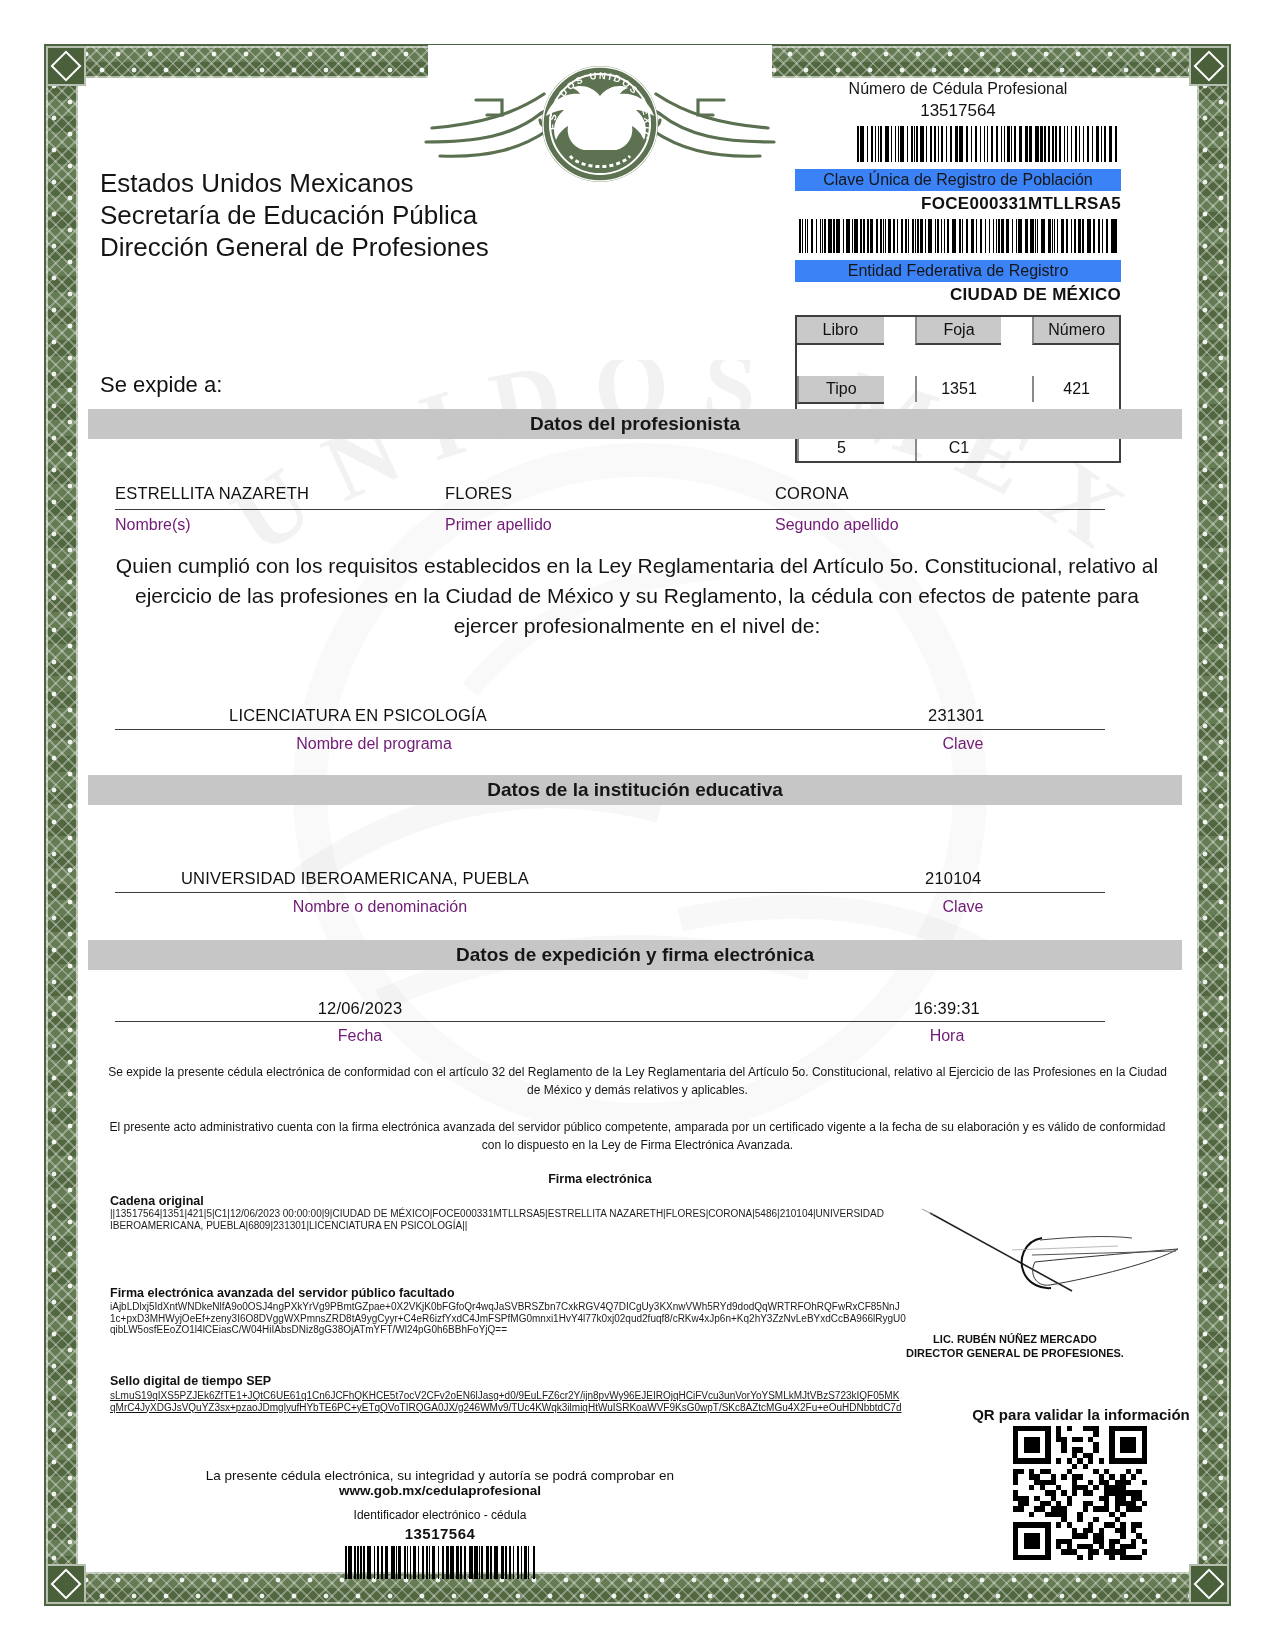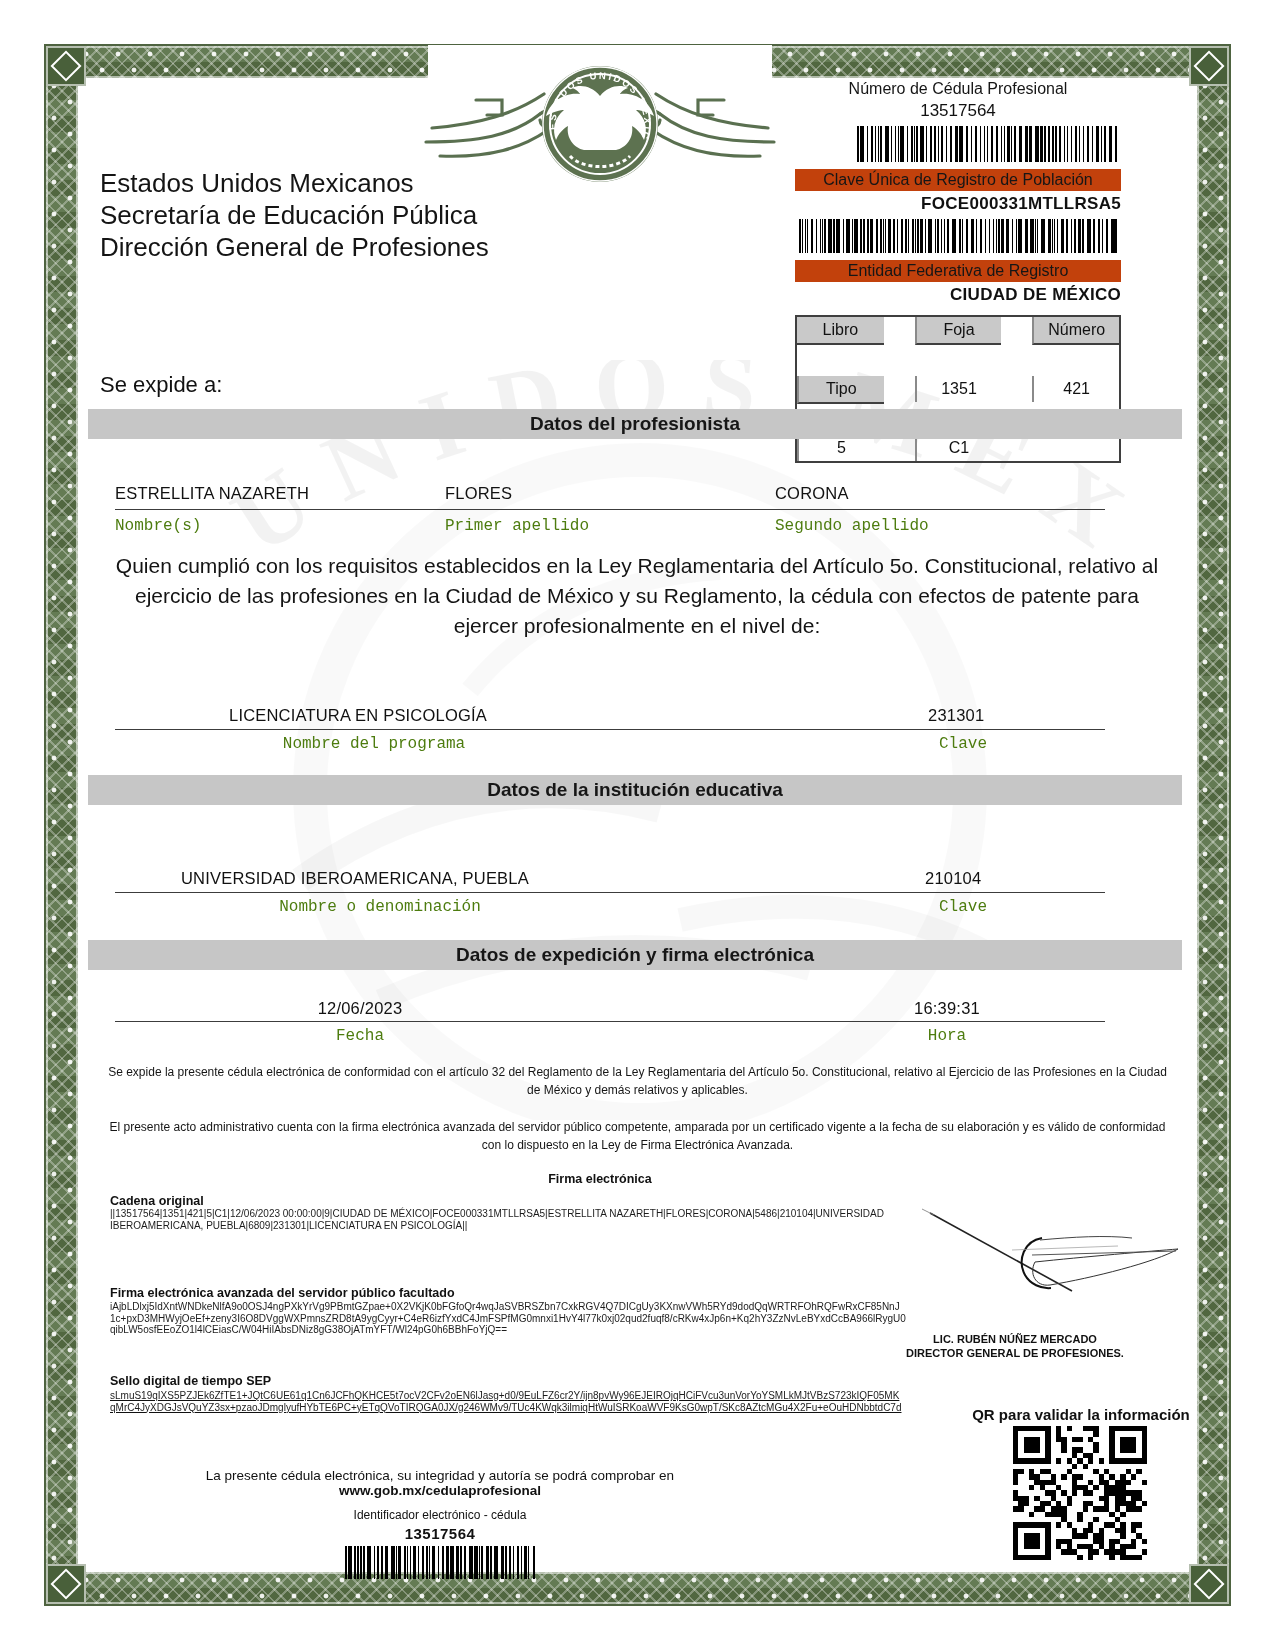--- a/index.html
+++ b/index.html
@@ -37,36 +37,36 @@
            font-size:19px;font-weight:bold;text-align:center;line-height:30px;color:#161616;}
   .bc{display:block;}
 
   
   .hdr{left:100px;top:167px;width:620px;font-size:26px;line-height:32px;color:#141414;}
 
   
   .rcol{left:795px;top:80px;width:326px;}
   .rc-label{font-size:16px;text-align:center;color:#161616;}
   .rc-num{font-size:17px;text-align:center;margin-top:3px;}
-  .rc-band{background:#c2410c;font-size:16px;text-align:center;padding:2px 0;margin-top:7px;color:#161616;}
+  .rc-band{background:#3b82f6;font-size:16px;text-align:center;padding:2px 0;margin-top:7px;color:#161616;}
   .rc-bold{font-size:17px;font-weight:bold;text-align:right;margin-top:3px;letter-spacing:.3px;}
   .barcode1{width:260px;height:36px;margin:5px 0 0 62px;}
   .barcode2{width:318px;height:34px;margin:5px 0 0 4px;}
   .reg-table{margin-top:10px;display:grid;grid-template-columns:repeat(3,1fr);
              border:2px solid #3f3f3f;font-size:16px;text-align:center;gap:31px;}
   .reg-table .c{border-left:2px solid #8a8a8a;line-height:26px;height:26px;}
   .reg-table .c:first-child{border-left:none;}
   .reg-table .h{background:#c9c9c9;border-bottom:2px solid #3f3f3f;}
 
   .se-expide{left:100px;top:372px;font-size:22px;}
 
   .triple{position:absolute;left:115px;width:990px;display:flex;z-index:2;}
   .triple>div{flex:1;}
   .val{font-size:16.5px;letter-spacing:.2px;}
-  .lbl{font-size:16px;color:#4d7c0f;font-family:Liberation Mono, monospace;}
+  .lbl{font-size:16px;color:#701a75;}
 
   .para{left:102px;top:551px;width:1070px;font-size:21px;line-height:30px;text-align:center;color:#141414;}
 
   .small-center{left:105px;width:1065px;font-size:12px;line-height:17.5px;text-align:center;color:#161616;}
   .sec-h{font-size:12.5px;font-weight:bold;color:#111;}
   .b64{font-size:10px;line-height:11.5px;color:#1c1c1c;white-space:nowrap;}
 
   .signer{left:880px;top:1332px;width:270px;text-align:center;font-size:11px;font-weight:bold;line-height:14px;}
   .qr-label{left:950px;top:1406px;width:262px;text-align:center;font-size:15px;font-weight:bold;}
   .qr-box{left:1013px;top:1426px;width:134px;height:134px;}

